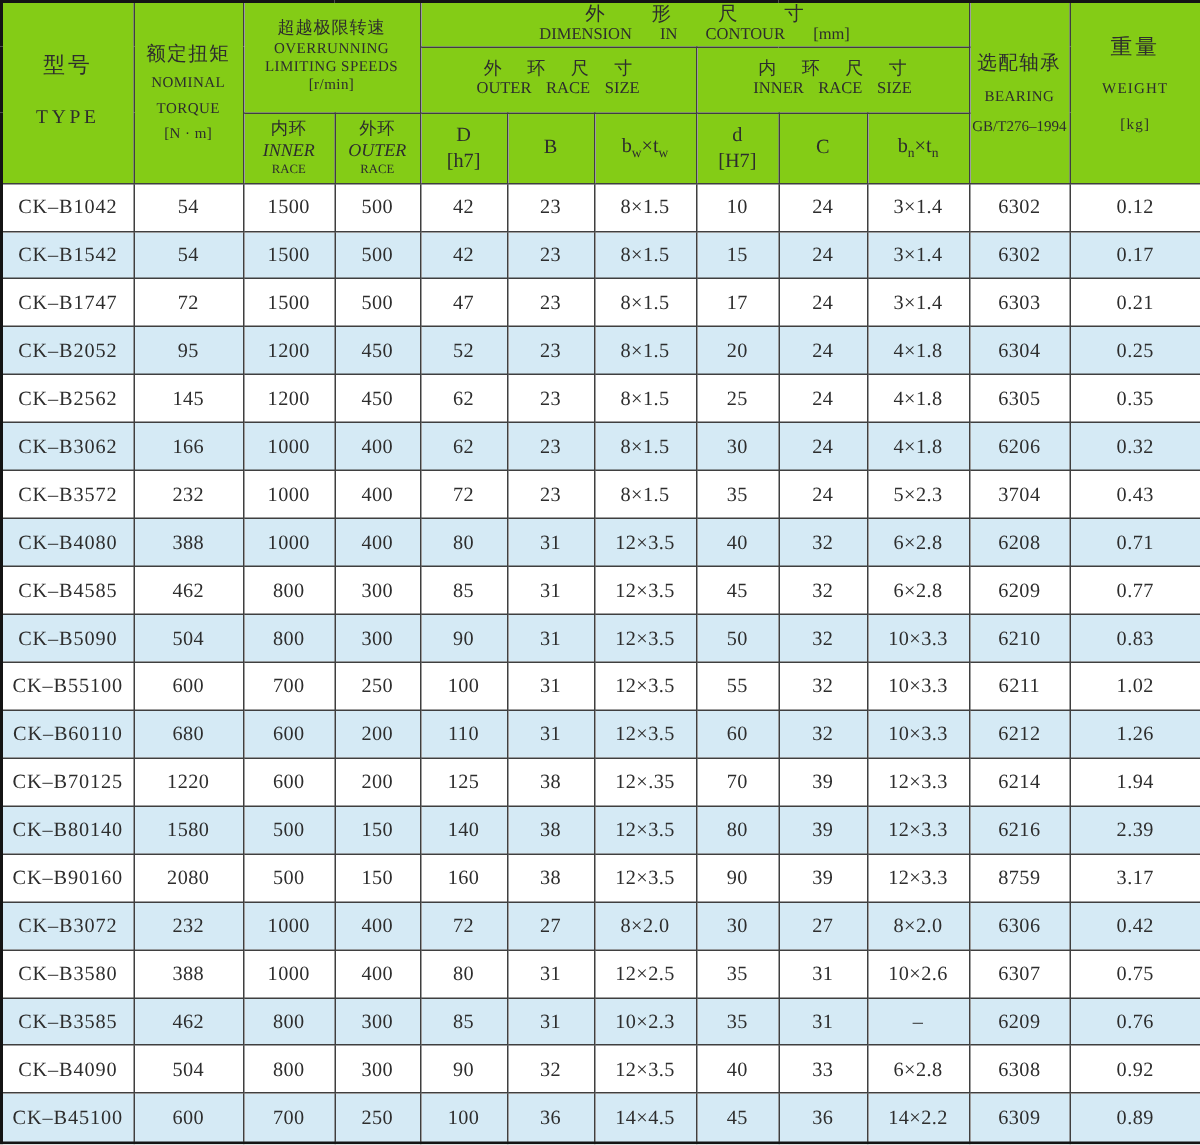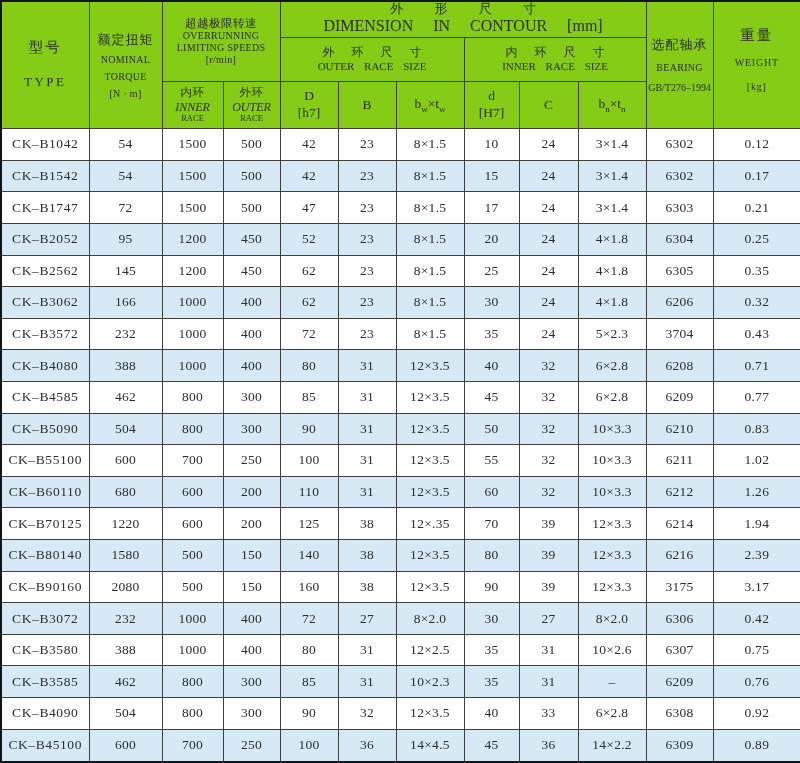--- a/index.html
+++ b/index.html
@@ -27,26 +27,26 @@
 
   .vstack { display:flex; flex-direction:column; align-items:center; justify-content:center; }
   .zh-lg  { font-size:14.5px; letter-spacing:2px; line-height:1.25; }
   .zh-md  { font-size:13px;   letter-spacing:1px; line-height:1.2; }
   .zh-sm  { font-size:11.5px; letter-spacing:0.5px; line-height:1.15; }
   .en-lg  { font-size:13px; letter-spacing:1px; line-height:1.45; }
   .en-md  { font-size:10px; letter-spacing:0.3px; line-height:1.3; }
   .en-sm  { font-size:12px; line-height:1.2;font-style:italic; }
   .en-xs  { font-size:8.5px; line-height:1.15; }
 
-  .type-head .zh-lg { margin-bottom:16px;font-family:Liberation Mono, monospace; }
+  .type-head .zh-lg { margin-bottom:16px; }
   .type-head .en-lg { letter-spacing:2.5px; }
   .torque-head > div { line-height:1.7; }
   .speeds-head > div { line-height:1.2; }
   .dim-zh { font-size:13px; letter-spacing:14px; line-height:1.1; text-indent:14px; }
-  .dim-en { font-size:16px; word-spacing:16px; line-height:1.3;text-align:center; }
+  .dim-en { font-size:11px; word-spacing:16px; line-height:1.3;text-align:center; }
   .size-zh { font-size:12px; letter-spacing:7px; text-indent:7px; line-height:1.15; }
   .size-en { font-size:11px; word-spacing:7px; line-height:1.25; }
   .sym { font-size:13.5px; line-height:1.25; }
   .sym sub { font-size:9px; }
   .bearing-head .zh-md { margin-bottom:9px; }
   .bearing-head .en-md { margin-bottom:8px; }
   .bearing-std { font-size:10px; line-height:1.1; }
   .weight-head .zh-lg { margin-bottom:12px; }
   .weight-head .en-md { margin-bottom:11px; letter-spacing:0.8px; }
   .unit { letter-spacing:1.5px; }
@@ -371,21 +371,21 @@
           <td class="type-cell">CK–B90160</td>
           <td>2080</td>
           <td>500</td>
           <td>150</td>
           <td>160</td>
           <td>38</td>
           <td>12×3.5</td>
           <td>90</td>
           <td>39</td>
           <td>12×3.3</td>
-          <td>3175</td>
+          <td>8759</td>
           <td>3.17</td>
         </tr>
         <tr class="alt group-start">
           <td class="type-cell">CK–B3072</td>
           <td>232</td>
           <td>1000</td>
           <td>400</td>
           <td>72</td>
           <td>27</td>
           <td>8×2.0</td>

